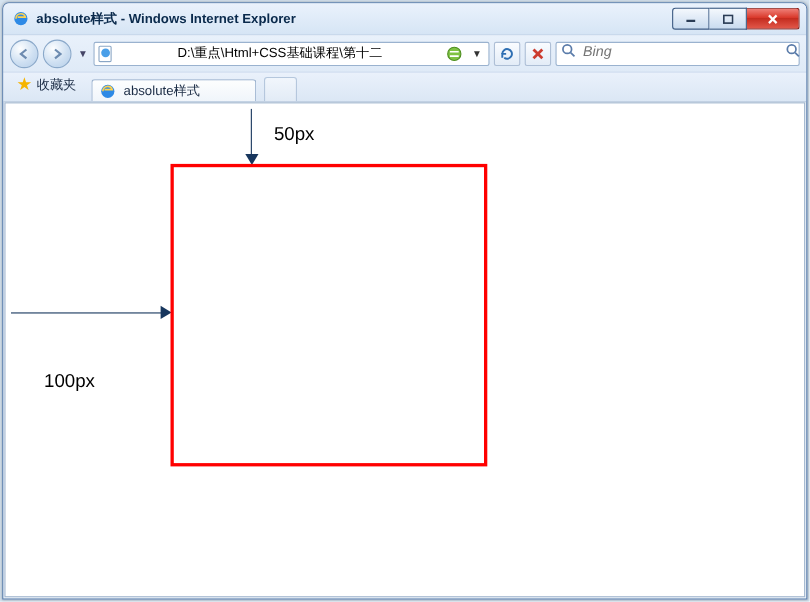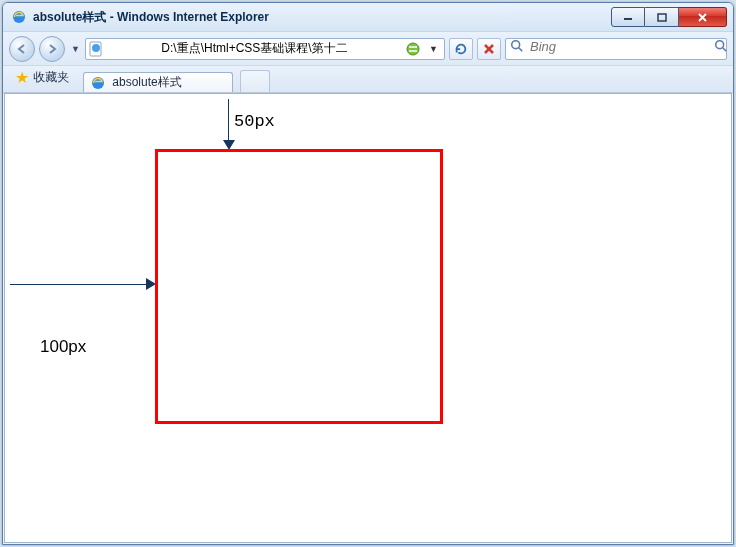--- a/index.html
+++ b/index.html
@@ -134,21 +134,21 @@
     position:absolute; left:223px; top:5px; width:0; height:45px;
     border-left: 1.5px solid #17365d;
   }
   .v-arrow-head {
     position:absolute; left:218px; top:46px;
     width:0; height:0;
     border-left:6px solid transparent;
     border-right:6px solid transparent;
     border-top:10px solid #17365d;
   }
-  .v-label { position:absolute; left:229px; top:18px; font-size:17px; color:#000;font-family:Liberation Mono, monospace; }
+  .v-label { position:absolute; left:244px; top:18px; font-size:17px; color:#000; }
   .h-arrow-line {
     position:absolute; left:5px; top:190px; width:140px; height:0;
     border-top:1.5px solid #17365d;
   }
   .h-arrow-head {
     position:absolute; left:141px; top:184px;
     width:0;height:0;
     border-top:6px solid transparent;
     border-bottom:6px solid transparent;
     border-left:10px solid #17365d;

